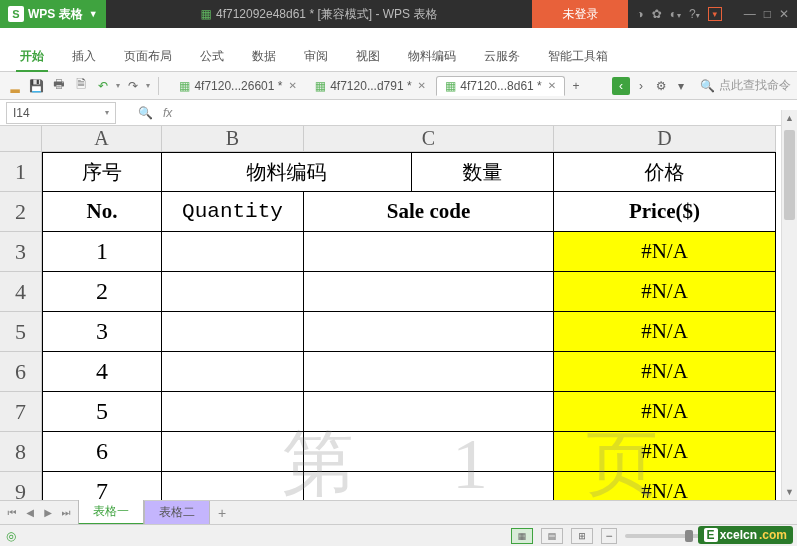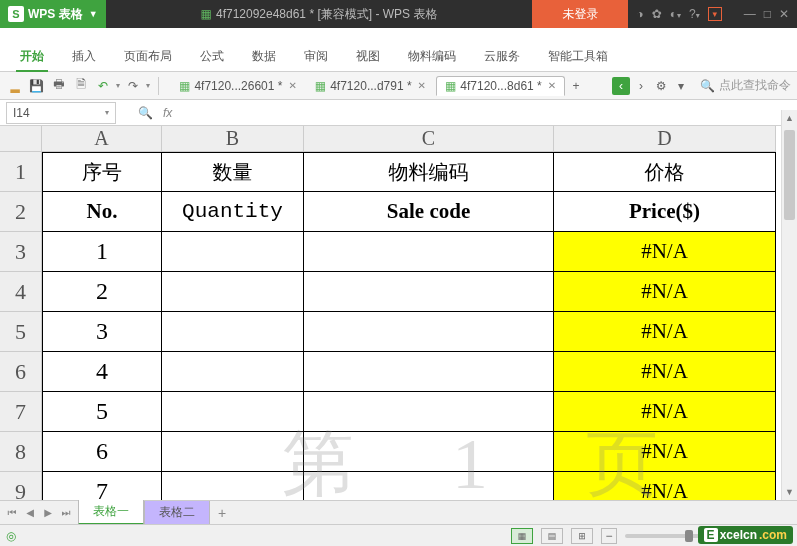--- a/index.html
+++ b/index.html
@@ -183,22 +183,22 @@
   </div>
   <div class="grid-body">
     <div class="col-hdrs">
       <div class="col-hdr c-a">A</div>
       <div class="col-hdr c-b">B</div>
       <div class="col-hdr c-c">C</div>
       <div class="col-hdr c-d">D</div>
     </div>
     <div class="data-row first">
       <div class="cell first-col c-a hdr-cn">序号</div>
+      <div class="cell c-c hdr-cn">物料编码</div>
       <div class="cell c-b hdr-cn">数量</div>
-      <div class="cell c-c hdr-cn">物料编码</div>
       <div class="cell c-d hdr-cn">价格</div>
     </div>
     <div class="data-row">
       <div class="cell first-col c-a hdr-en">No.</div>
       <div class="cell c-b hdr-en q">Quantity</div>
       <div class="cell c-c hdr-en">Sale code</div>
       <div class="cell c-d hdr-en">Price($)</div>
     </div>
     <div class="data-row">
       <div class="cell first-col c-a num">1</div>

